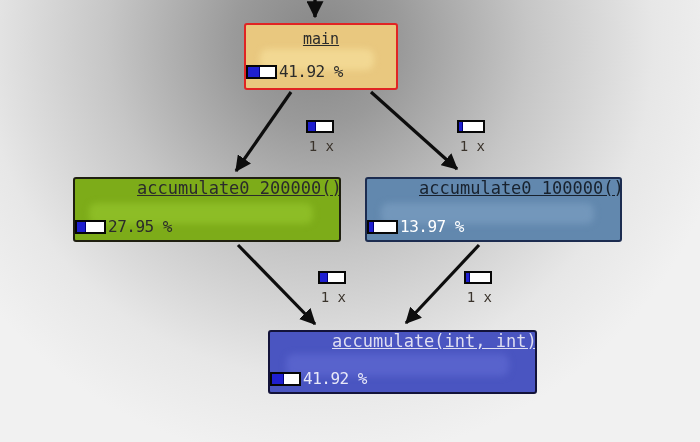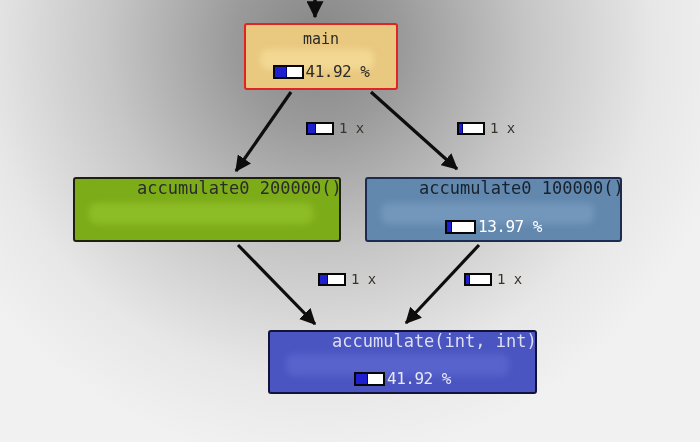--- a/index.html
+++ b/index.html
@@ -11,25 +11,25 @@
   }
   svg.edges{position:absolute;left:0;top:0;width:700px;height:442px;}
 
   .node{
     position:absolute;box-sizing:border-box;border:2px solid #1c1c1c;
     border-radius:3px;overflow:hidden;cursor:pointer;
   }
   .hl{position:absolute;border-radius:8px;filter:blur(3px);}
   .title{
     position:relative;white-space:nowrap;overflow:hidden;
-    font-size:17px;line-height:20px;margin-top:0;color:#2b2b2b;
+    font-size:17px;line-height:20px;margin-top:0;color:#2b2b2b;text-decoration:underline;
   }
   .pct-row{
     position:absolute;left:0;right:0;bottom:4px;
-    display:flex;align-items:center;justify-content:center;gap:2px;
+    display:flex;align-items:center;gap:2px;
   }
   .bar{
     display:inline-block;box-sizing:content-box;width:27px;height:10px;
     border:2px solid #060606;background:#ffffff;overflow:hidden;
   }
   .bar-fill{display:block;height:100%;background:#1f1fd0;border-right:1px solid #00007a;}
   .pct{font-size:16px;color:#2b2b2b;letter-spacing:-0.5px;}
 
   
   .n-main{left:244px;top:23px;width:154px;height:67px;background:#e9c87f;border-color:#e02424;}
@@ -49,21 +49,21 @@
   .n-steel .pct{color:#ffffff;}
 
   
   .n-acc{left:232px;top:330px;width:269px;height:64px;background:#4a55c1;border-color:#13133a;margin-left:36px;}
   .n-acc .hl{left:16px;right:26px;top:22px;bottom:16px;background:#5863cc;}
   .n-acc .title{padding-left:62px;margin-top:-1px;color:#dfdff2;}
   .n-acc .pct{color:#e8e8f8;}
 
   
   .edge-label{
-    position:absolute;display:flex;align-items:center;gap:5px;cursor:pointer;
+    position:absolute;display:flex;align-items:flex-end;gap:5px;cursor:pointer;flex-direction:column;
   }
   .edge-label .bar{width:24px;height:9px;}
   .edge-label .count{font-size:14px;color:#3a332b;}
   .el-1{left:306px;top:120px;}
   .el-2{left:457px;top:120px;}
   .el-3{left:318px;top:271px;}
   .el-4{left:464px;top:271px;}
 </style>
 </head>
 <body>
@@ -115,20 +115,26 @@
       <span class="bar">
           <span class="bar-fill" style="width: 41.92%;"></span>
         </span>
       <span class="pct">41.92 %</span>
     </div>
   </div>
 
   <div class="node n-green">
     <div class="hl"></div>
     <div class="title">accumulate0 200000()</div>
+    <div class="pct-row">
+      <span class="bar">
+          <span class="bar-fill" style="width: 27.95%;"></span>
+        </span>
+      <span class="pct">27.95 %</span>
+    </div>
   </div>
 
   <div class="node n-steel">
     <div class="hl"></div>
     <div class="title">accumulate0 100000()</div>
     <div class="pct-row">
       <span class="bar">
           <span class="bar-fill" style="width: 13.97%;"></span>
         </span>
       <span class="pct">13.97 %</span>

